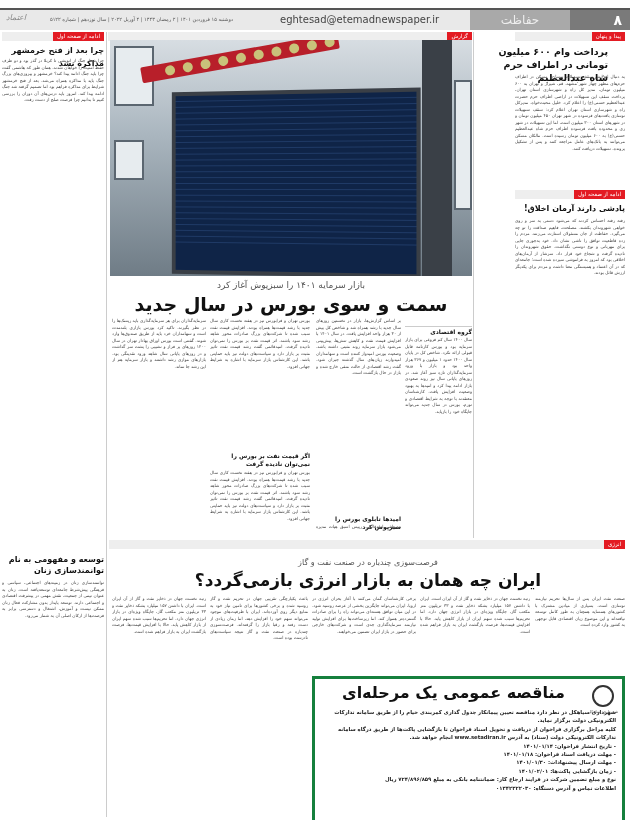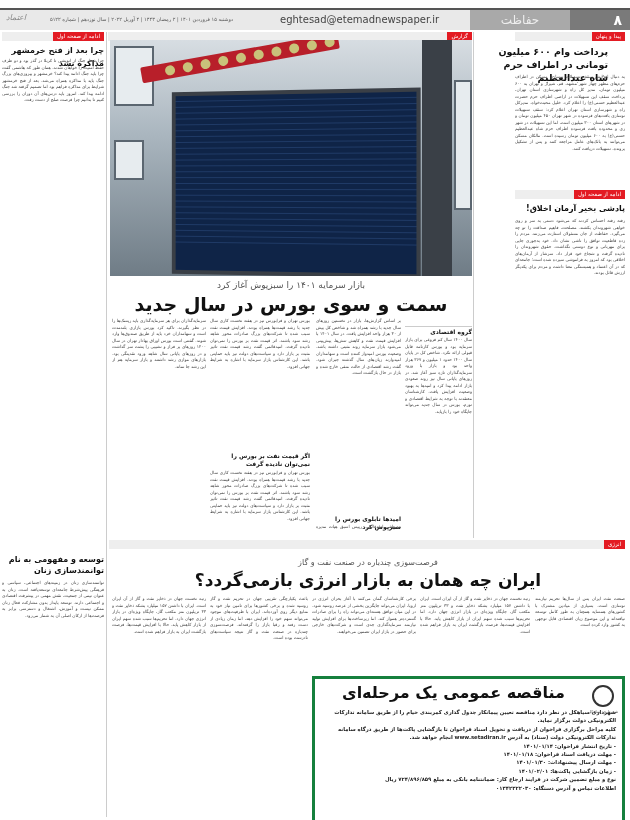--- a/index.html
+++ b/index.html
@@ -50,21 +50,21 @@
 </div>
 
 <div class="abs secbar" style="right:5px; top:32px; width:110px;">
   <span class="seclbl">پیدا و پنهان</span>
 </div>
 <div class="abs h-right" style="right:22px; top:45px; width:110px;">پرداخت وام ۶۰۰ میلیون تومانی در اطراف حرم شاه عبدالعظیم</div>
 <div class="abs col" style="right:5px; top:74px; width:110px; height:108px;">به دنبال افزایش سقف تسهیلات نوسازی مسکن در اطراف حرم‌های مطهر چهار شهر مشهد، قم، شیراز و تهران به ۶۰۰ میلیون تومان، مدیر کل راه و شهرسازی استان تهران، پرداخت سقف این تسهیلات در اراضی اطراف حرم حضرت عبدالعظیم حسنی(ع) را اعلام کرد. خلیل محبت‌خواه، مدیرکل راه و شهرسازی استان تهران اعلام کرد: سقف تسهیلات نوسازی بافت‌های فرسوده در شهر تهران ۴۵۰ میلیون تومان و در شهرهای استان ۳۰۰ میلیون است، اما این تسهیلات در شهر ری و محدوده بافت فرسوده اطراف حرم شاه عبدالعظیم حسنی(ع) به ۶۰۰ میلیون تومان رسیده است. مالکان مسکن می‌توانند به بانک‌های عامل مراجعه کنند و پس از تشکیل پرونده، تسهیلات دریافت کنند.</div>
 <div class="abs secbar" style="right:5px; top:190px; width:110px;">
   <span class="seclbl">ادامه از صفحه اول</span>
 </div>
-<div class="abs h-right" style="right:5px; top:202px; width:110px; font-size:8px;">پادشی بخیر آرمان اخلاق!</div>
+<div class="abs h-right" style="right:5px; top:202px; width:110px; font-size:8px;">پادشی دارند آرمان اخلاق!</div>
 <div class="abs col" style="right:5px; top:218px; width:110px; height:312px;">رفته رفته احساس کردند که می‌شود دستی به سر و روی خواهی شهروندان بکشند. مصلحت، فاهیم صداقت را تو چه می‌گیرد. حفاظت از جان مسئولان استارت می‌زنند. مردم را زده قاطعیت توافق را ناشی نشان داد. خود به‌جوری جایی برای مهربانی و نوع دوستی نگذاشت. حقوق شهروندان را نادیده گرفت و شجاع خود قرار داد. سرشار از آرمان‌های اخلاقی بود که امروز به فراموشی سپرده شده است؛ جامعه‌ای که در آن اعتماد و همبستگی معنا داشت و مردم برای یکدیگر ارزش قائل بودند.</div>
 
 <div class="abs vline" style="left:473px; top:32px; height:506px;"></div>
 
 <div class="abs secbar" style="right:158px; top:32px; width:364px;">
   <span class="seclbl">گزارش</span>
 </div>
 
 <div class="abs photo">
   <div class="window" style="left:4px; top:6px; width:40px; height:60px;"></div>

